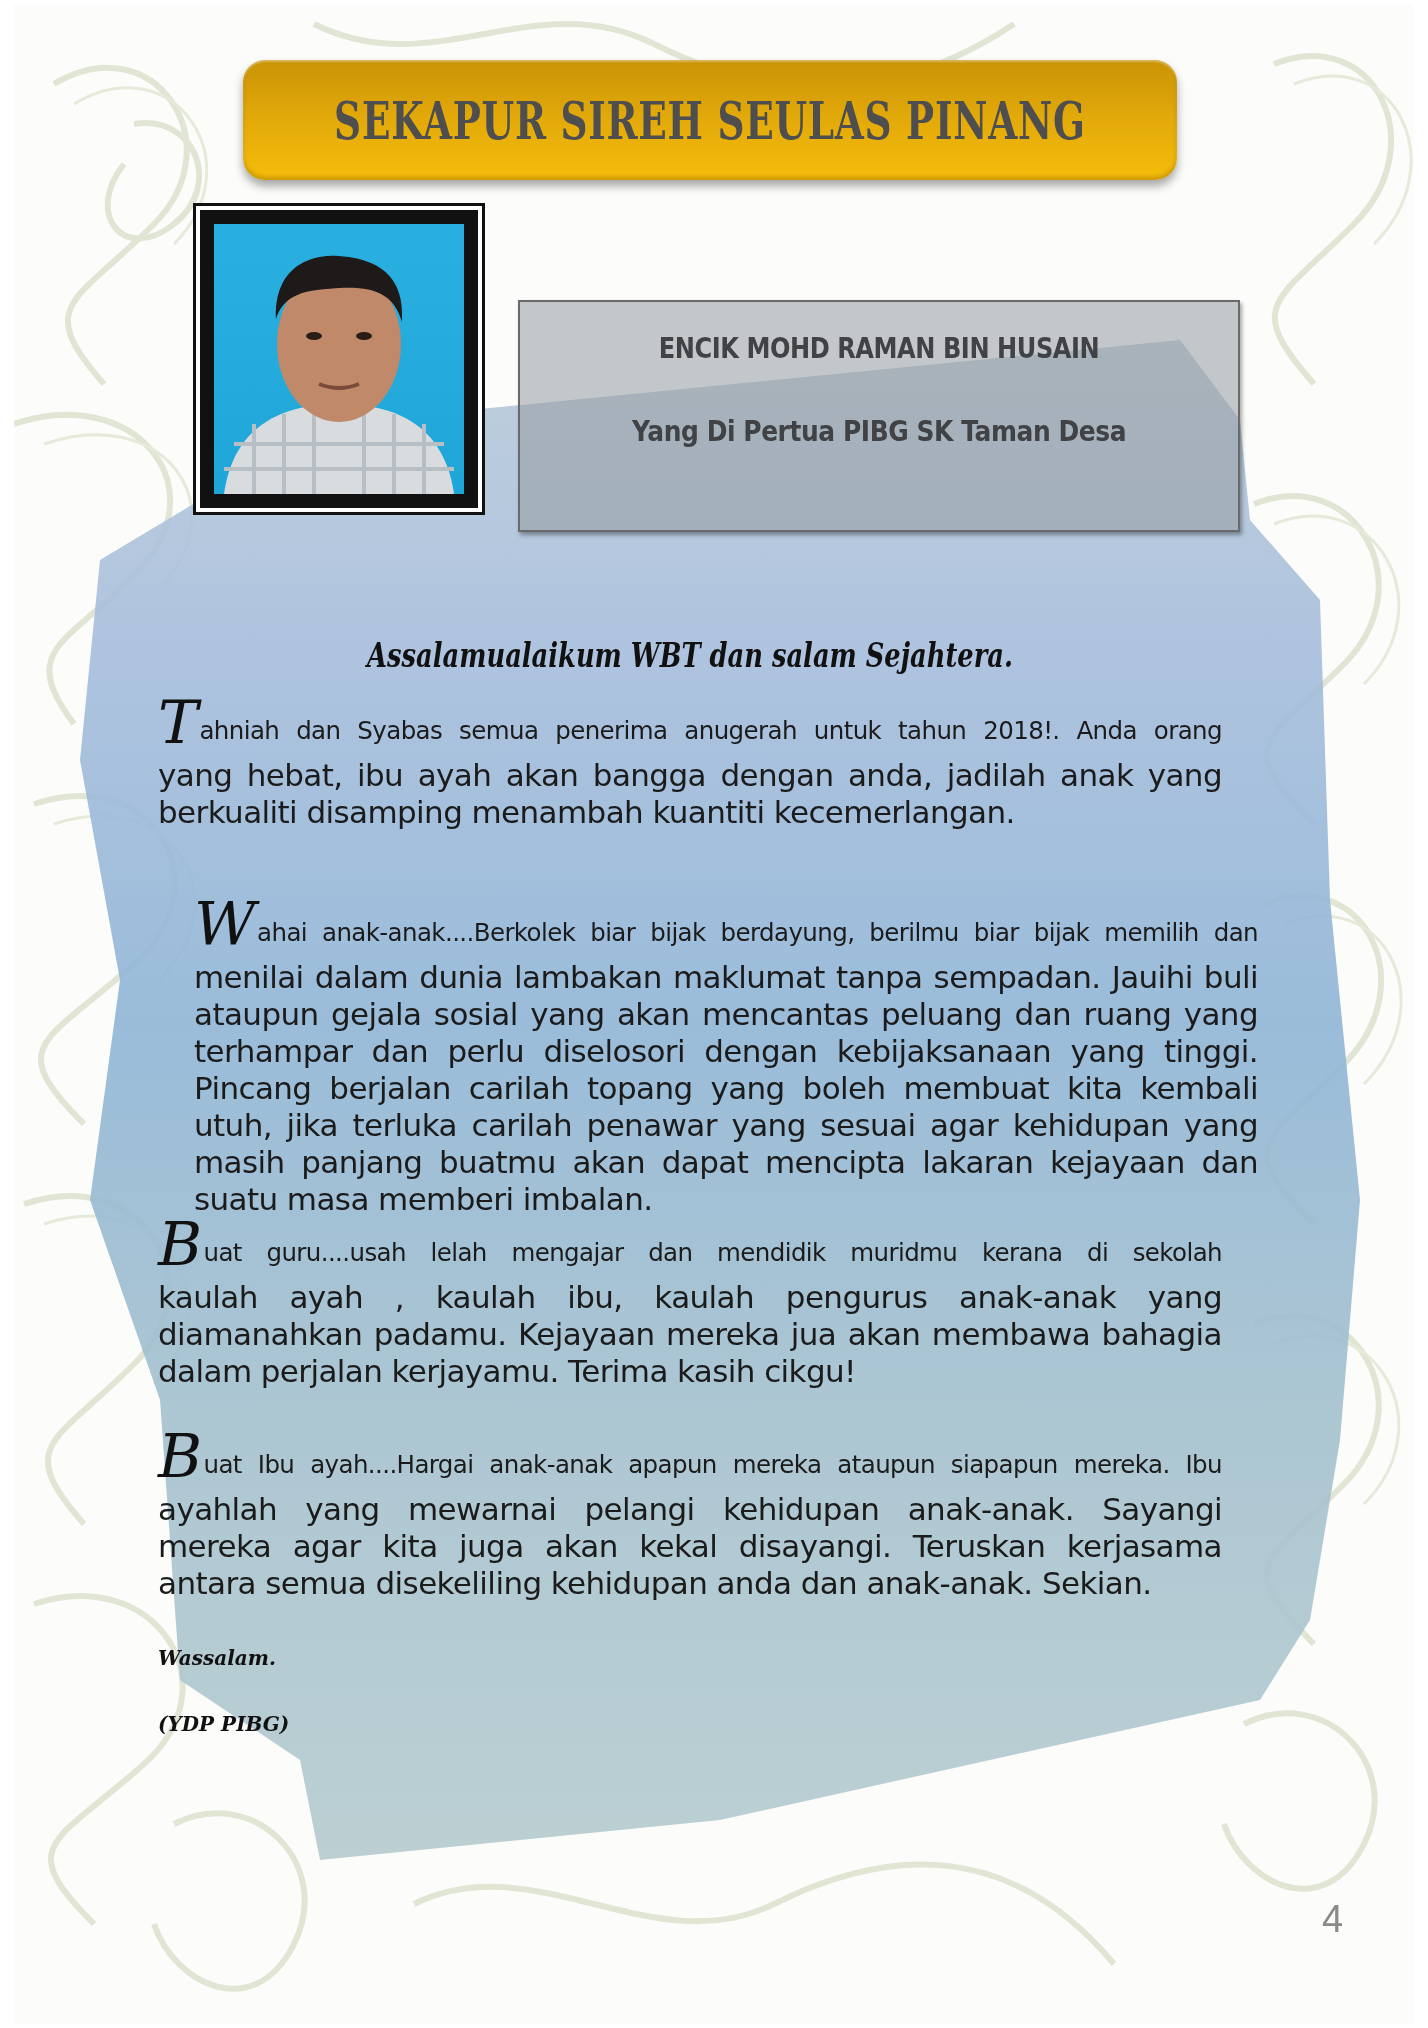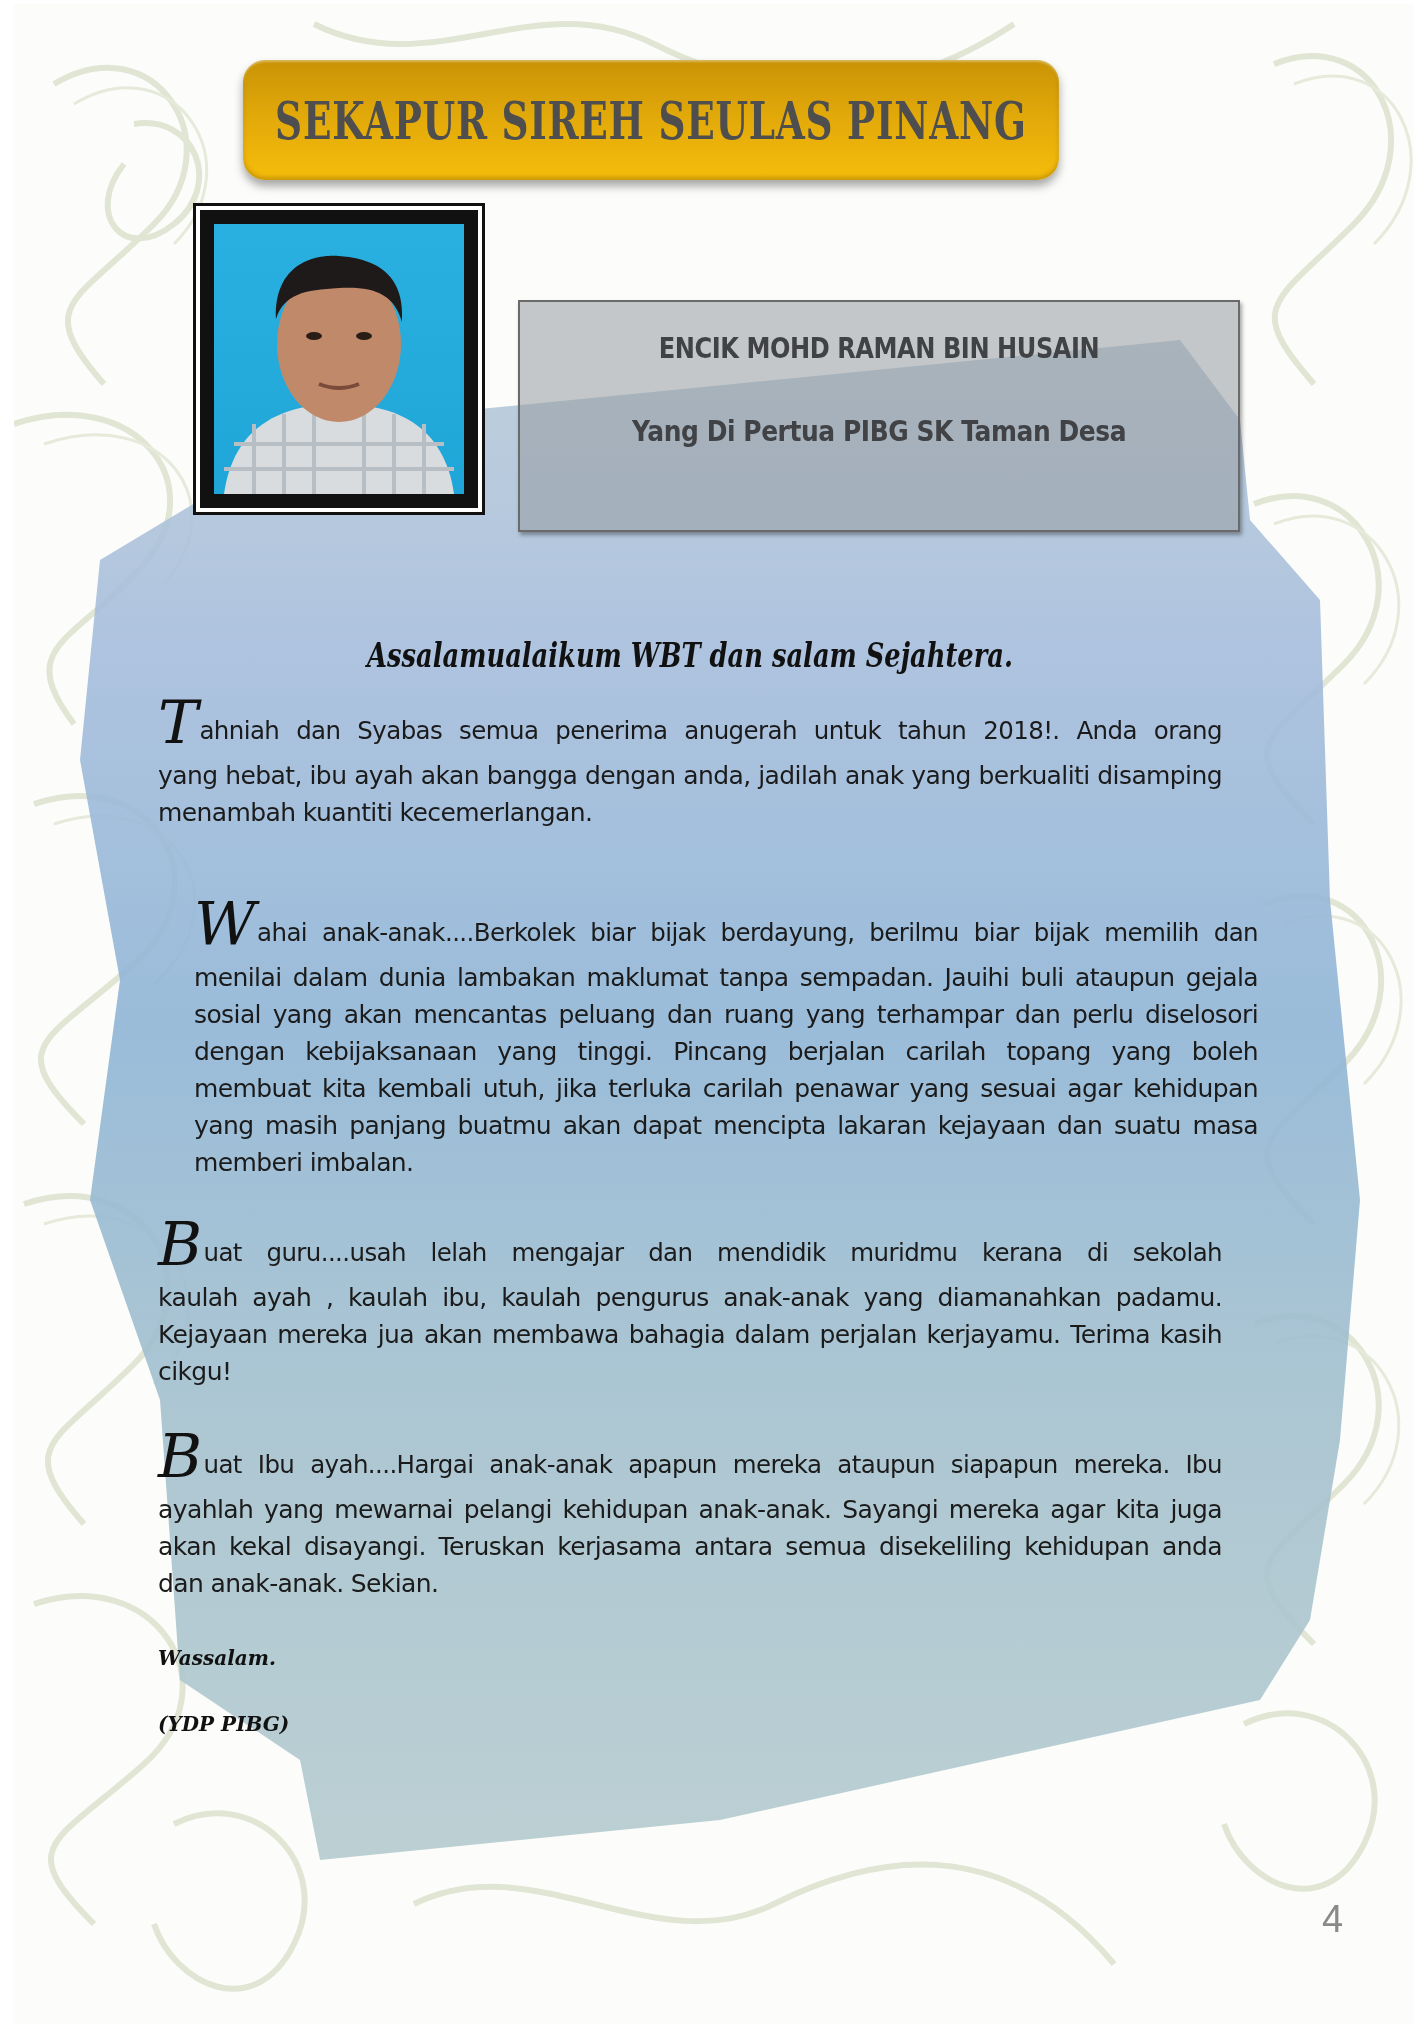--- a/index.html
+++ b/index.html
@@ -10,21 +10,21 @@
       position: absolute; left: 14px; top: 4px; width: 1400px; height: 2020px;
       background: #fcfdfa; overflow: hidden;
     }
     .pattern { position: absolute; inset: 0; }
 
     .wash {
       position: absolute; left: 0; top: 0; width: 1428px; height: 2028px;
     }
 
     .title-banner {
-      position: absolute; left: 243px; top: 60px; width: 816px; height: 120px;
+      position: absolute; left: 243px; top: 60px; width: 934px; height: 120px;
       border-radius: 22px;
       background: linear-gradient(180deg, #c99305 0%, #e1a80a 45%, #f5bd0a 100%);
       box-shadow: 0 6px 10px rgba(0,0,0,0.35), inset 0 2px 2px rgba(255,255,255,0.35), inset 0 -3px 4px rgba(120,80,0,0.35);
       display: flex; align-items: center; justify-content: center;
     }
     .title-banner span {
       font-family: "DejaVu Serif", serif; font-weight: bold;
       font-size: 52px; color: #4e4e4e; letter-spacing: 1px;
       transform: scaleX(0.72); white-space: nowrap; display: inline-block;
     }
@@ -69,21 +69,21 @@
       font-family: "DejaVu Serif", serif; font-style: italic;
       font-size: 60px; line-height: 40px; color: #111; margin-right: 2px;
       vertical-align: -4px; font-weight: normal;
     }
     .first-line {
       font-family: "DejaVu Sans", sans-serif; font-size: 24.5px; color: #1b1b1b;
       text-align: justify; letter-spacing: -0.6px; line-height: 52px;
       text-align-last: justify; white-space: nowrap; display: block;
     }
     .rest {
-      font-family: "DejaVu Sans", sans-serif; font-size: 25px; color: #1b1b1b;
+      font-family: "DejaVu Sans", sans-serif; font-size: 31px; color: #1b1b1b;
       text-align: justify; letter-spacing: -0.6px; line-height: 37px;
     }
 
     .closing {
       position: absolute; left: 158px;
       font-family: "DejaVu Serif", serif; font-style: italic; font-weight: bold;
       font-size: 20px; color: #111;
     }
 
     .page-number {

